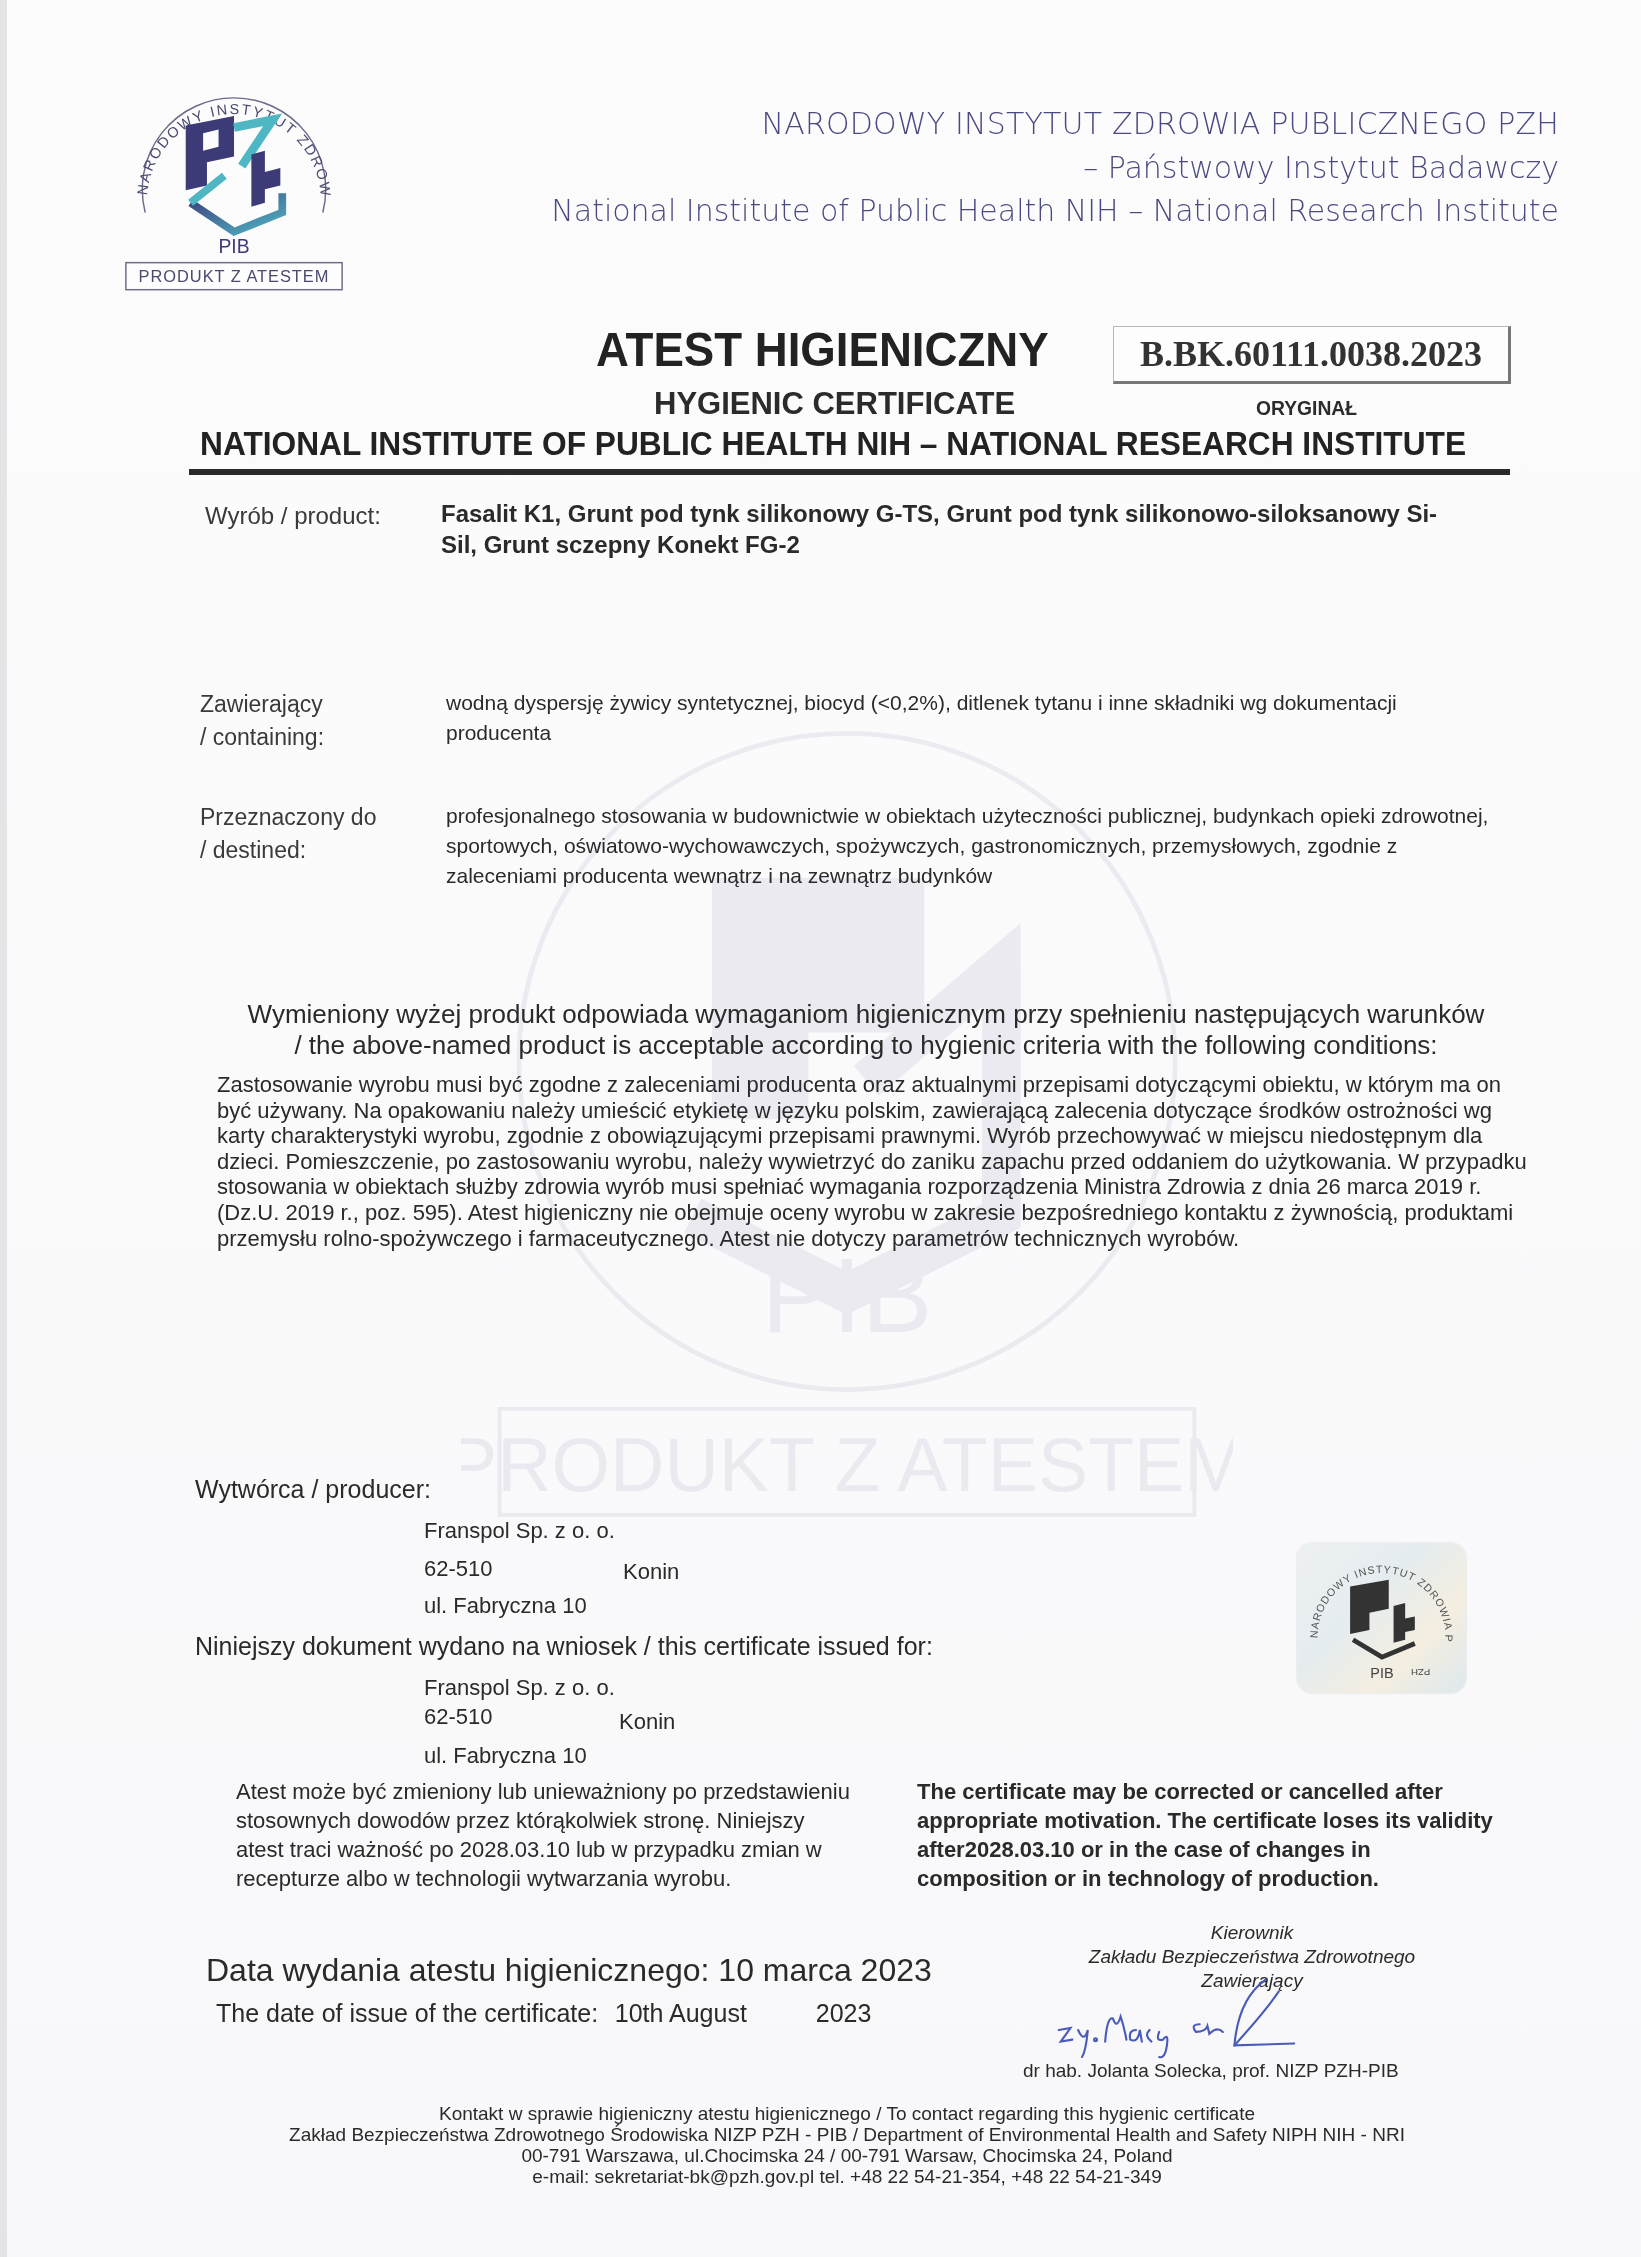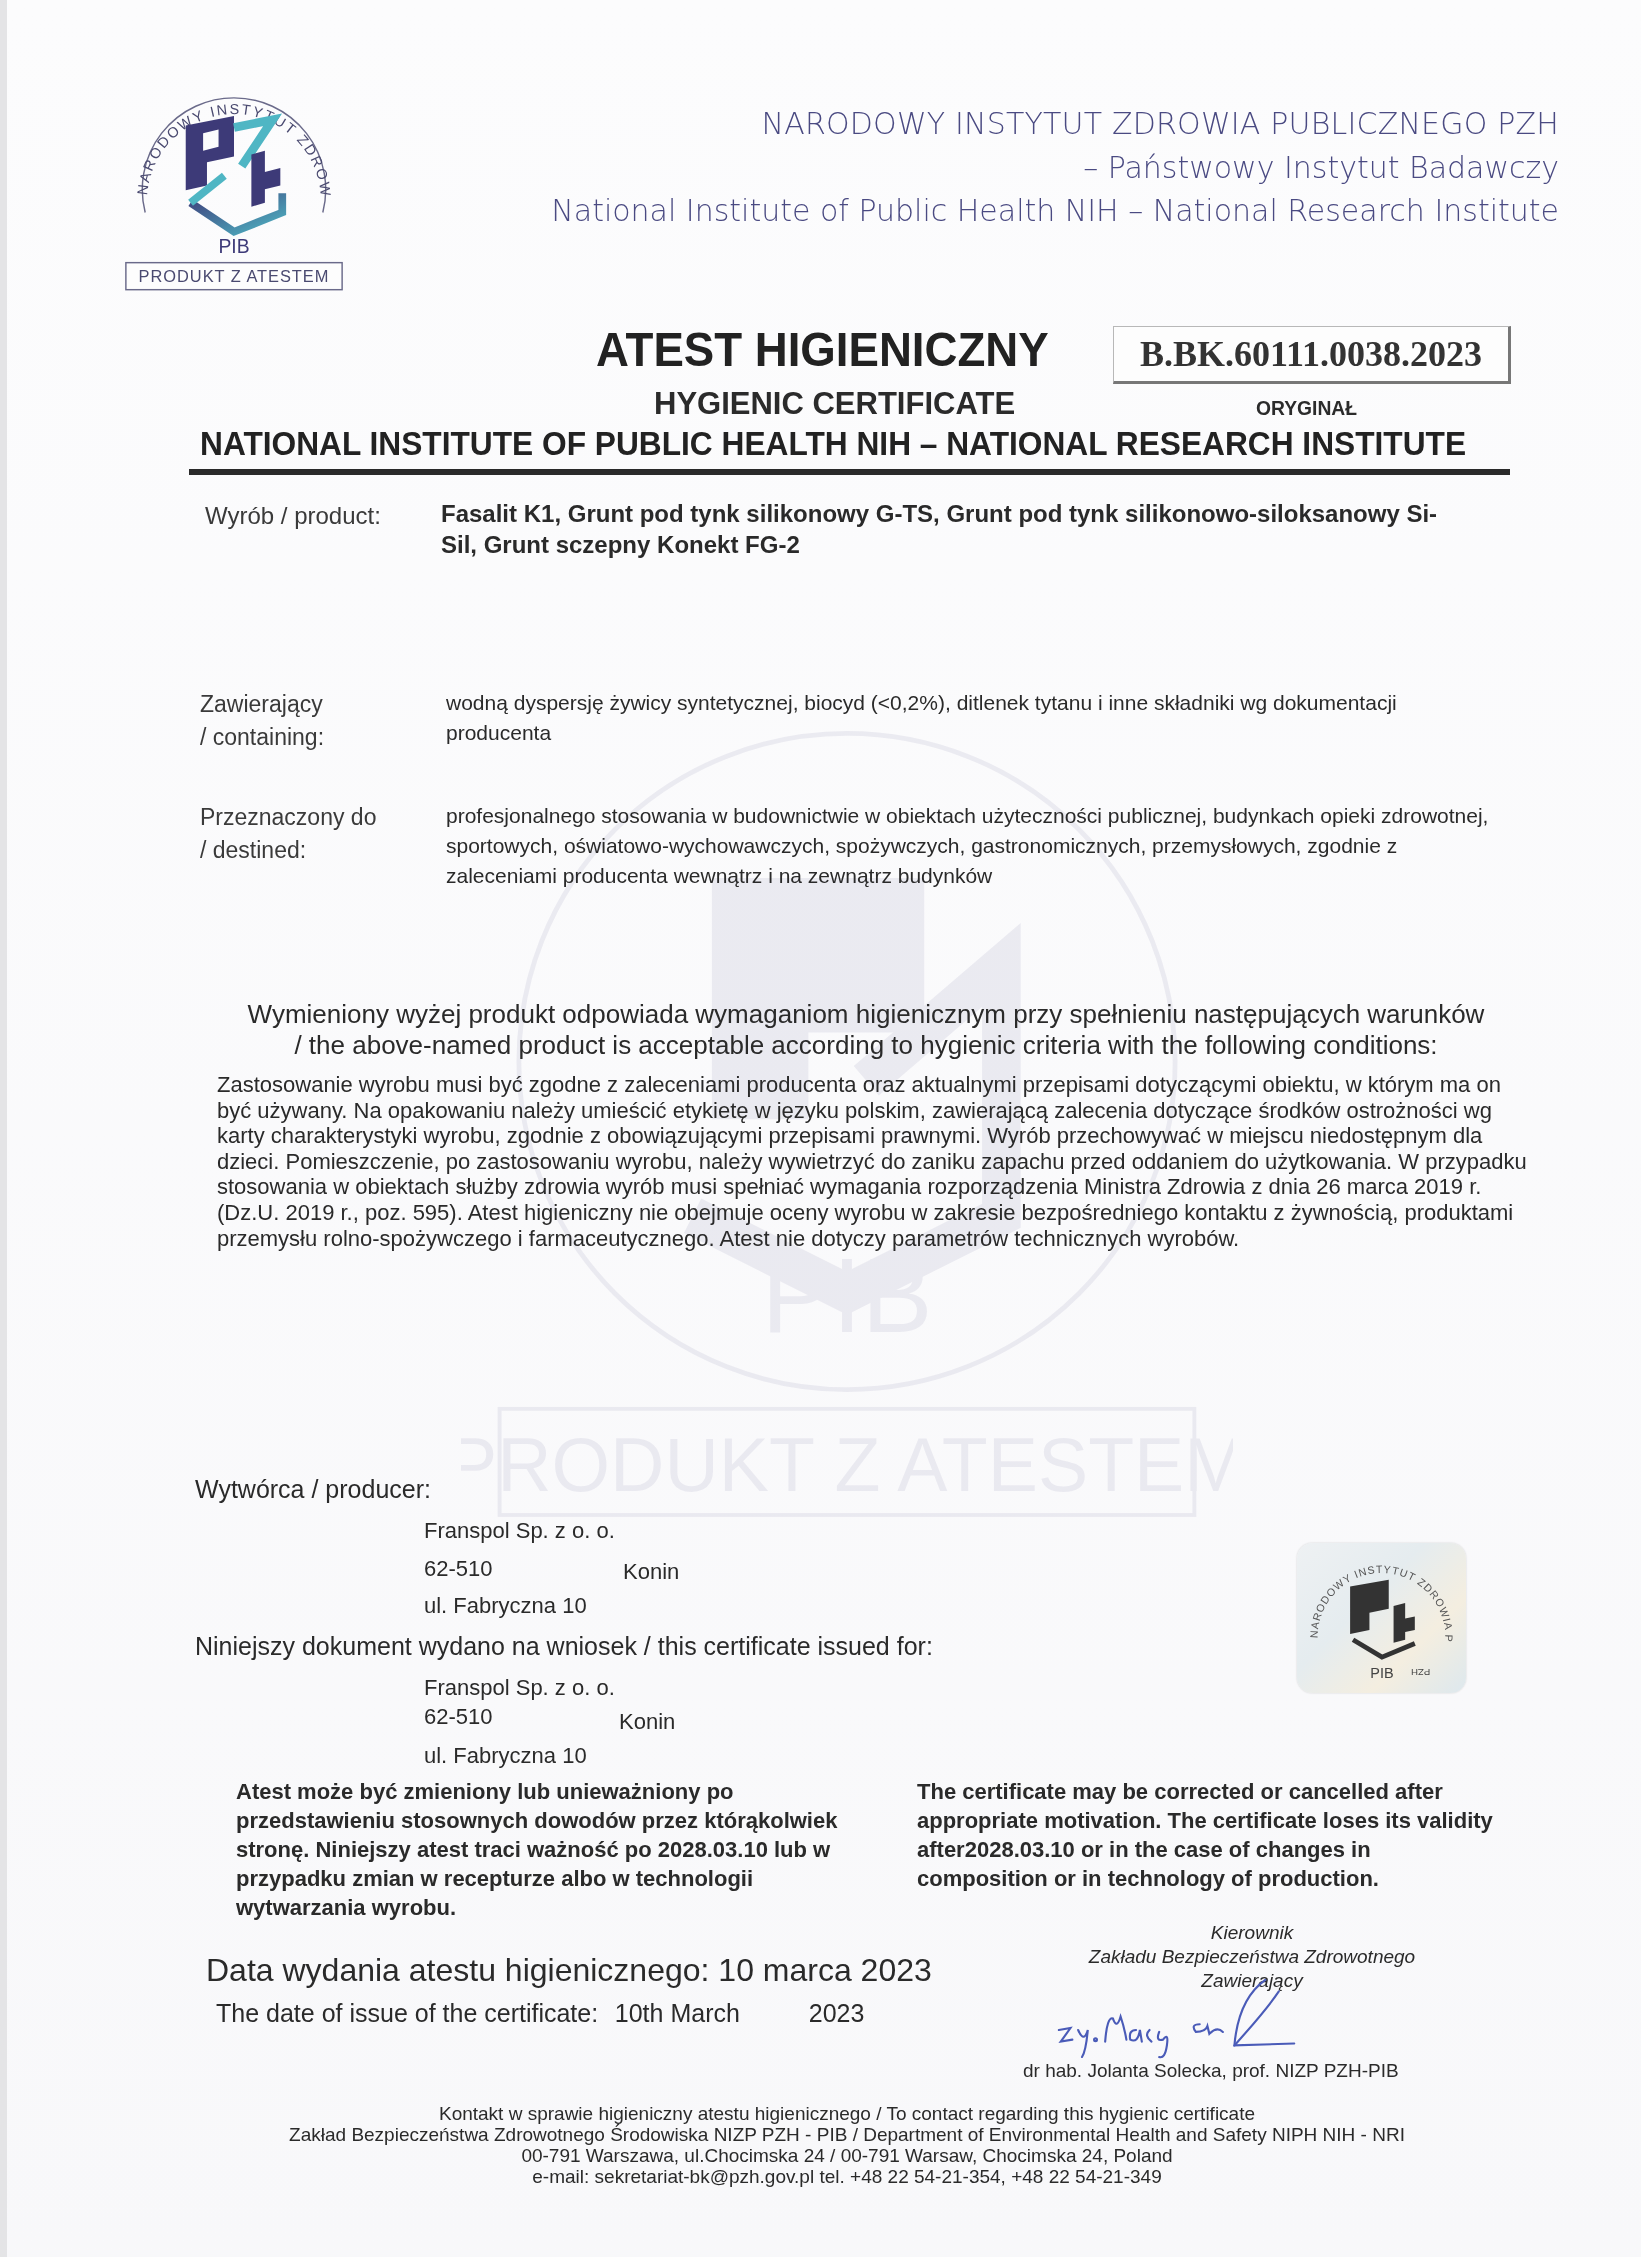--- a/index.html
+++ b/index.html
@@ -44,21 +44,21 @@
   .destlabel { left:193px; top:801px; width:222px; }
   .destval { left:439px; top:801px; width:1043px; }
 
   .cond-head { left:193px; top:999px; width:1332px; text-align:center; font-size:26px; line-height:31px; color:#2a2a2a; }
   .cond-body { left:210px; top:1072px; width:1313px; font-size:22px; line-height:25.6px; color:#2a2a2a; }
 
   .prodlbl { left:188px; top:1475px; font-size:25px; color:#2a2a2a; }
   .addr { left:417px; font-size:22px; color:#2a2a2a; }
   .issuedlbl { left:188px; top:1632px; font-size:25px; color:#2a2a2a; }
 
-  .validpl { left:229px; top:1777px; width:618px; font-size:22px; font-weight:bold; line-height:29px; color:#2a2a2a; }
+  .validpl { left:229px; top:1777px; width:618px; font-size:22px; font-weight:normal; line-height:29px; color:#2a2a2a; }
   .validen { left:910px; top:1777px; width:579px; font-size:22px; font-weight:bold; line-height:29px; color:#2a2a2a; }
 
   .datepl { left:199px; top:1952px; font-size:32px; color:#2a2a2a; }
   .dateen { left:209px; top:1999px; font-size:25px; color:#2a2a2a; }
   .dateen .yr { display:inline-block; margin-left:62px; }
 
   .signer { left:994px; top:1921px; width:502px; text-align:center; font-style:italic; font-size:19px; line-height:24px; color:#2a2a2a; }
   .signer-name { left:1016px; top:2060px; font-size:19px; color:#2a2a2a; }
   .signature { left:1048px; top:1970px; width:328px; height:92px; }
 
@@ -170,21 +170,21 @@
 
   <div class="abs validpl">Atest może być zmieniony lub unieważniony po przedstawieniu stosownych dowodów przez którąkolwiek stronę. Niniejszy atest traci ważność po 2028.03.10  lub w przypadku zmian w recepturze albo w technologii wytwarzania wyrobu.</div>
   <div class="abs validen">The certificate may be corrected or cancelled after appropriate motivation. The certificate loses its validity after2028.03.10   or in the case of changes in composition or in technology of production.</div>
 
   <div class="abs datepl">
     <span>Data wydania atestu higienicznego:</span>
     <span>10 marca 2023</span>
   </div>
   <div class="abs dateen">
     <span>The date of issue of the certificate:</span>
-    <span style="margin-left:9.7px;">10th March</span>
+    <span style="margin-left:9.7px;">10th August</span>
     <span class="yr">2023</span>
   </div>
 
   <div class="abs signer">
     <div>Kierownik</div>
     <div>Zakładu Bezpieczeństwa Zdrowotnego</div>
     <div>Zawierający</div>
   </div>
   <svg class="abs signature" viewBox="0 0 340 95">
     <g fill="none" stroke="#4a5bb8" stroke-width="2.2" stroke-linecap="round">

